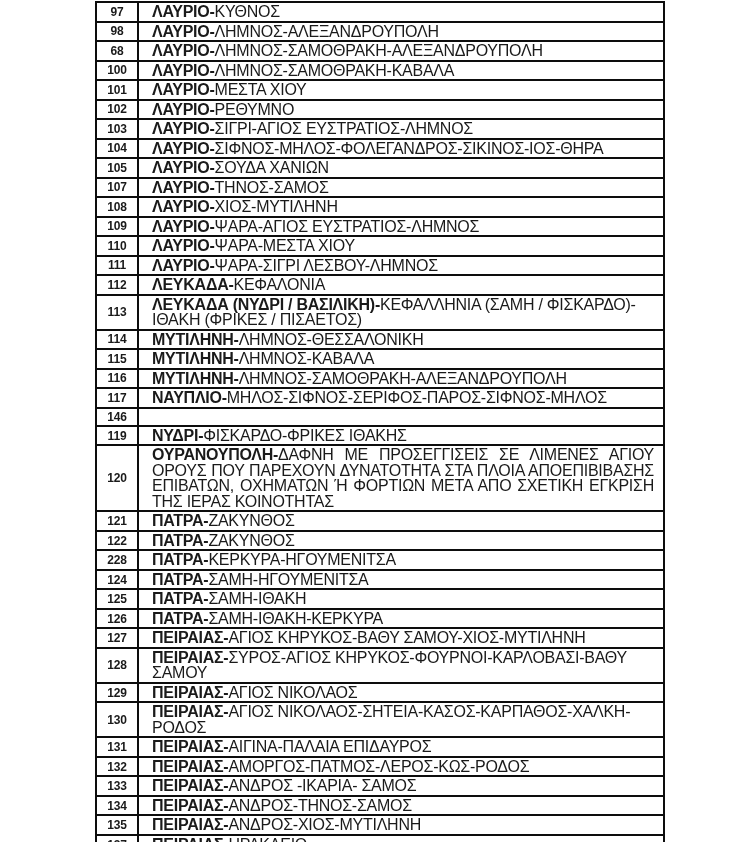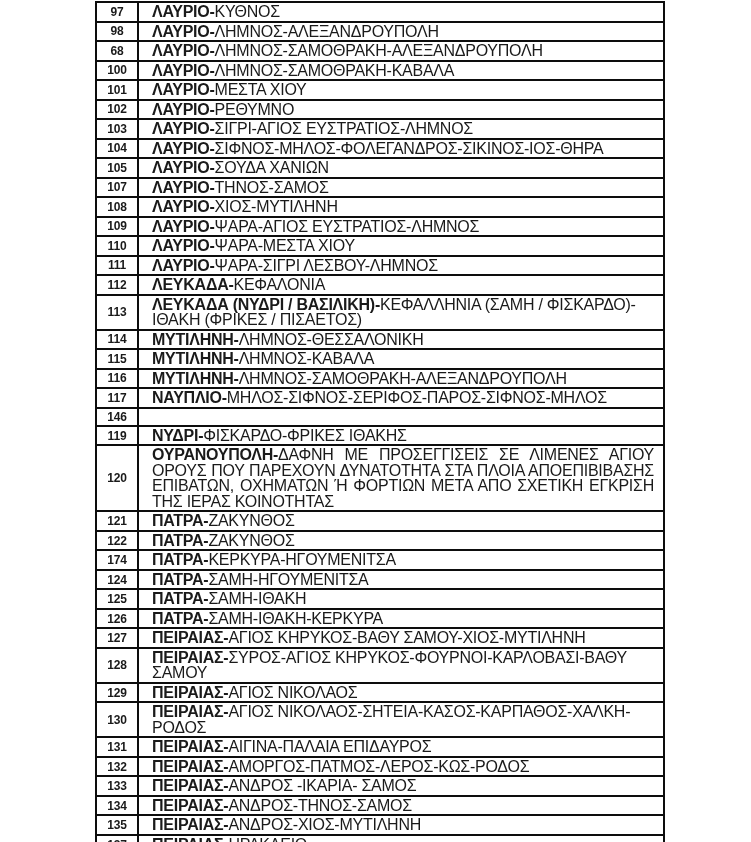--- a/index.html
+++ b/index.html
@@ -211,21 +211,21 @@
         <span class="txt"><b>ΠΑΤΡΑ-</b><span>ΖΑΚΥΝΘΟΣ</span></span>
       </div>
     </div>
     <div class="row">
       <div class="cell-num">122</div>
       <div class="cell-route">
         <span class="txt"><b>ΠΑΤΡΑ-</b><span>ΖΑΚΥΝΘΟΣ</span></span>
       </div>
     </div>
     <div class="row">
-      <div class="cell-num">174</div>
+      <div class="cell-num">228</div>
       <div class="cell-route">
         <span class="txt"><b>ΠΑΤΡΑ-</b><span>ΚΕΡΚΥΡΑ-ΗΓΟΥΜΕΝΙΤΣΑ</span></span>
       </div>
     </div>
     <div class="row">
       <div class="cell-num">124</div>
       <div class="cell-route">
         <span class="txt"><b>ΠΑΤΡΑ-</b><span>ΣΑΜΗ-ΗΓΟΥΜΕΝΙΤΣΑ</span></span>
       </div>
     </div>

